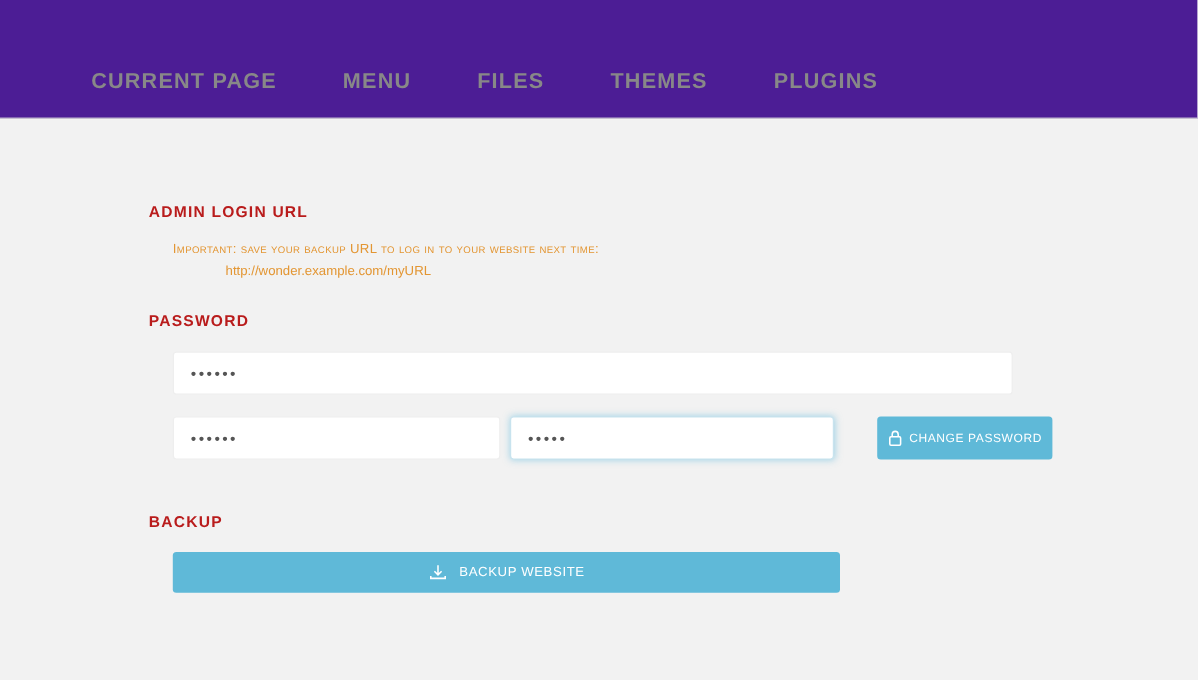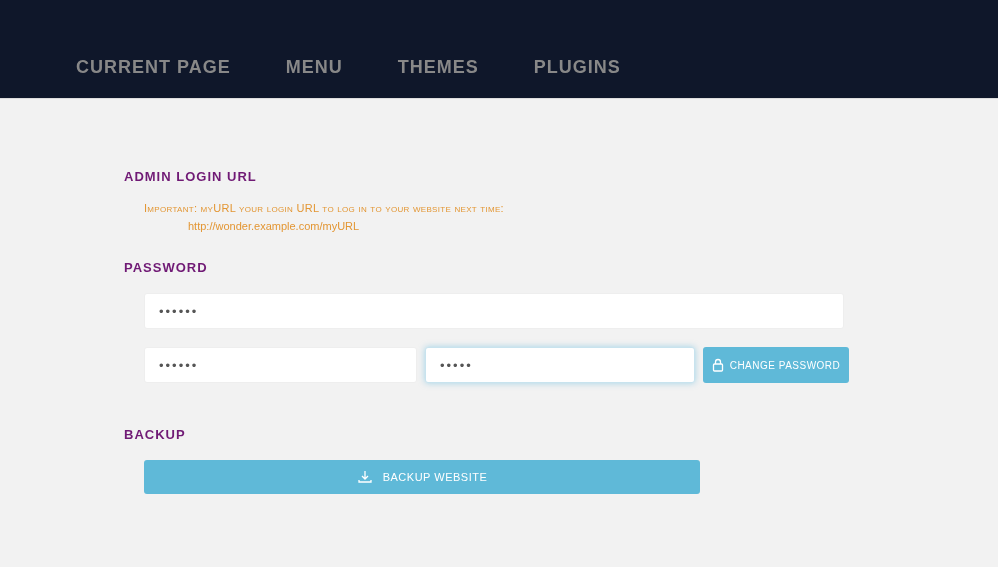--- a/index.html
+++ b/index.html
@@ -8,21 +8,21 @@
       box-sizing: border-box;
     }
     body {
       font-family: Verdana, Geneva, sans-serif;
       background: #f2f2f2;
       width: 998px;
       height: 567px;
       overflow: hidden;
     }
     .header {
-      background: #0f172a;
+      background: #4c1d95;
       border-bottom: 1px solid #ddd;
       padding: 0 76px;
       height: 99px;
       display: flex;
       align-items: flex-end;
     }
     .tabs {
       display: flex;
       gap: 0;
     }
@@ -49,21 +49,21 @@
       padding-right: 18px;
       margin-right: 0;
     }
     .content {
       padding: 70px 0 0 124px;
       width: 100%;
     }
     .section-title {
       font-size: 13px;
       font-weight: bold;
-      color: #701a75;
+      color: #b91c1c;
       letter-spacing: 1px;
       text-transform: uppercase;
       margin-bottom: 18px;
       font-family: Verdana, Geneva, sans-serif;
     }
     .important-text {
       font-size: 11px;
       color: #e39633;
       font-variant: small-caps;
       letter-spacing: 0.3px;
@@ -167,20 +167,21 @@
       color: #fff;
       font-size: 10px;
       letter-spacing: 0.5px;
       text-transform: uppercase;
       cursor: pointer;
       display: flex;
       align-items: center;
       justify-content: center;
       gap: 6px;
       font-family: Verdana, Geneva, sans-serif;
+      margin-left: 28px;
     }
     .backup-section {
     }
     .backup-btn {
       width: 556px;
       height: 34px;
       margin-left: 20px;
       background: #5fb9d8;
       border: none;
       border-radius: 3px;
@@ -199,30 +200,31 @@
       display: block;
     }
   </style>
 </head>
 <body>
 
 <div class="header">
   <div class="tabs">
     <div class="tab">current page</div>
     <div class="tab">menu</div>
+    <div class="tab">files</div>
     <div class="tab">themes</div>
     <div class="tab">plugins</div>
   </div>
 </div>
 
 <div class="content">
 
   <div>
     <div class="section-title">admin login url</div>
-    <div class="important-text">Important: myURL your login URL to log in to your website next time:</div>
+    <div class="important-text">Important: save your backup URL to log in to your website next time:</div>
     <div class="login-url-link">http://wonder.example.com/myURL</div>
   </div>
 
   <div class="password-section">
     <div class="section-title">password</div>
     <div class="password-row1">
       <input class="password-input-full" type="text" value="••••••" style="">
     </div>
     <div class="password-row2">
       <input class="password-input-half" type="text" value="••••••" style="">

